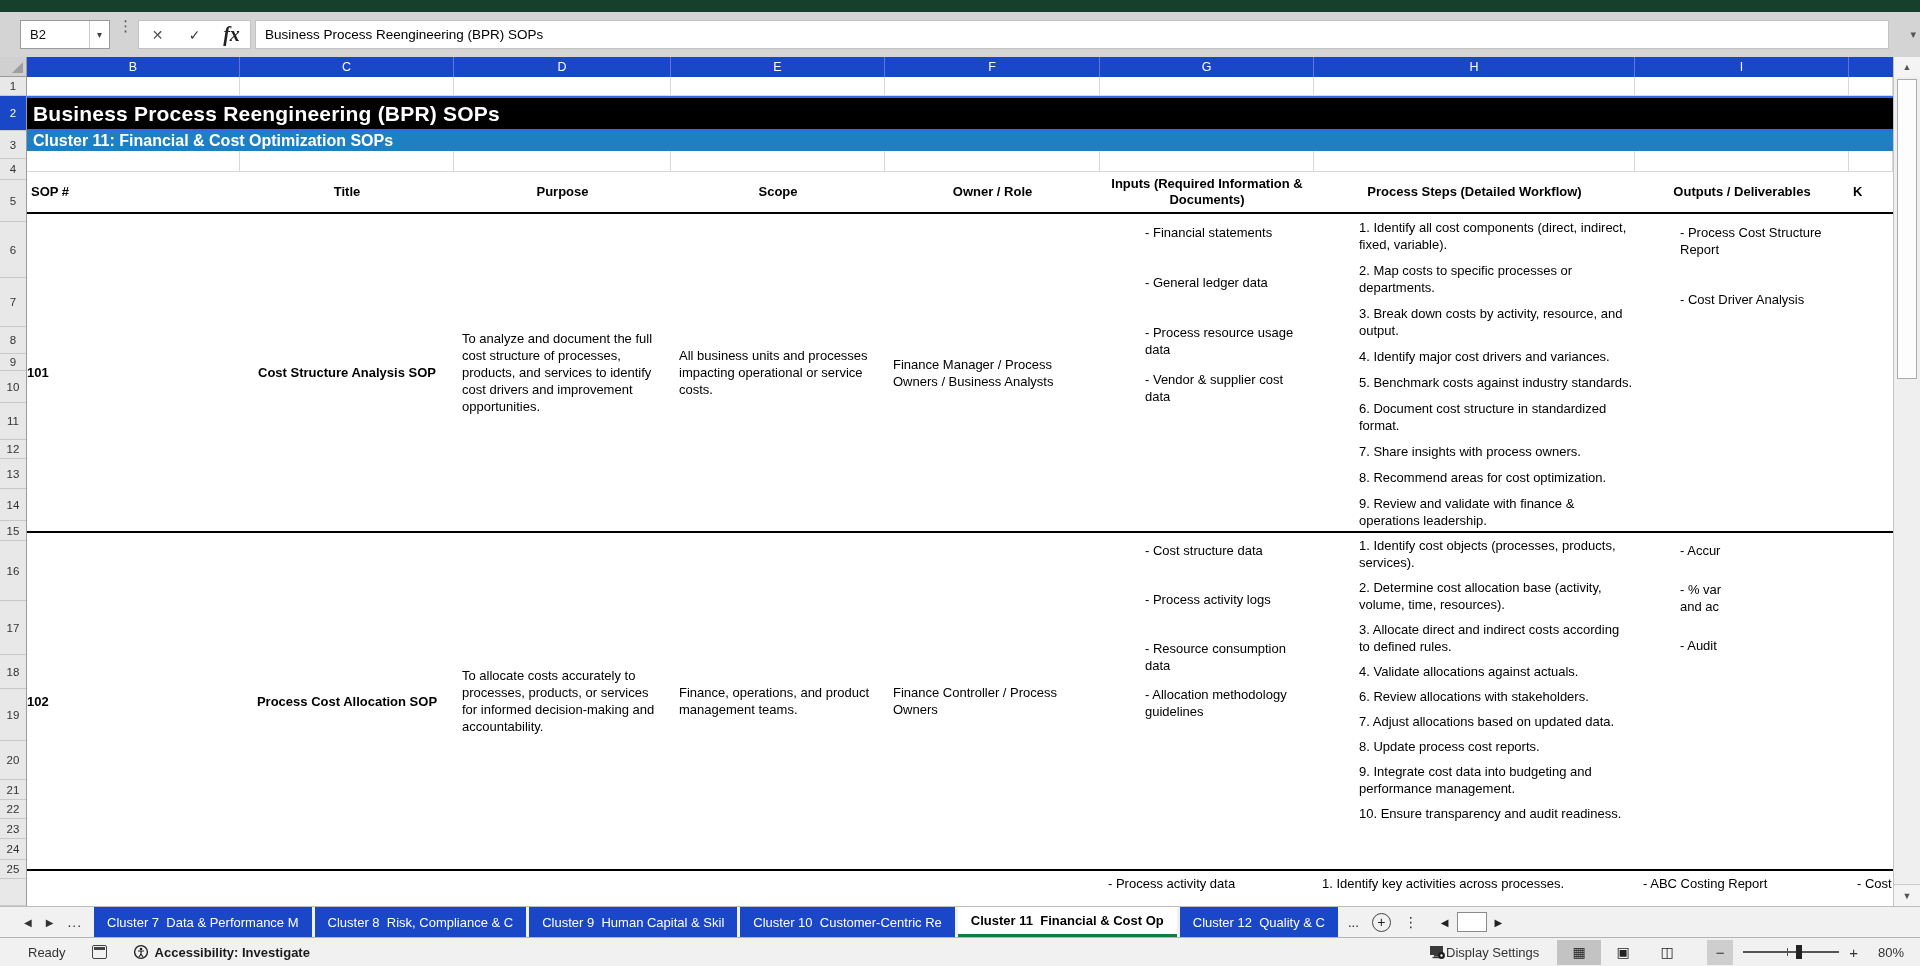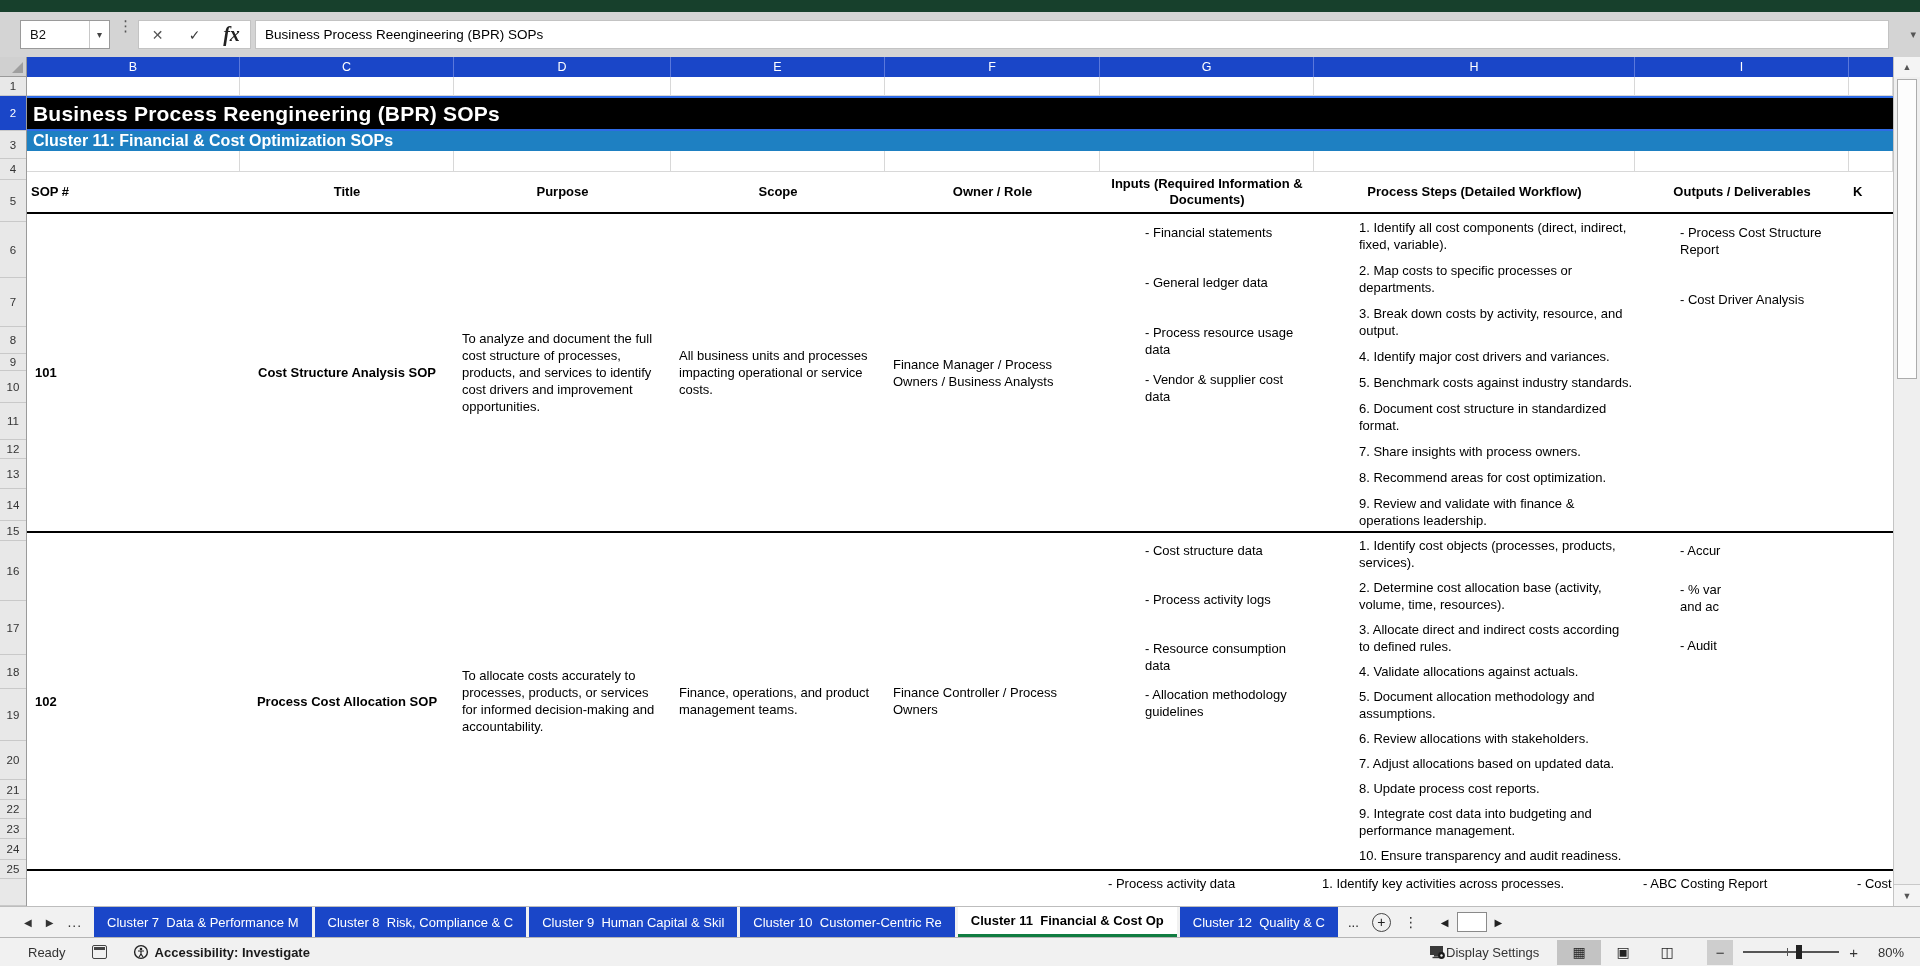--- a/index.html
+++ b/index.html
@@ -47,21 +47,21 @@
   .tgrid{display:grid;grid-template-columns:213px 214px 217px 214px 215px 214px 321px 214px 44px;}
   .thead{height:42px;border-bottom:2px solid #000;font-weight:bold;font-size:13px;color:#000;}
   .thead>div{display:flex;align-items:center;justify-content:center;text-align:center;line-height:16px;padding:0 6px;}
   .thead .hl{justify-content:flex-start;text-align:left;padding-left:4px;}
   .block{font-size:13px;color:#000;line-height:17px;}
   .block.b1{height:319px;border-bottom:2px solid #000;}
   .block.b2{height:338px;border-bottom:2px solid #000;}
   .block.b3{height:27px;}
   .cell{padding:0 8px;overflow:hidden;}
   .vcenter{display:flex;flex-direction:column;justify-content:center;}
-  .cid{font-weight:bold;padding-left:8px;}
+  .cid{font-weight:bold;padding-left:0;}
   .ctitle{font-weight:bold;text-align:center;}
   .litem{white-space:pre-line;margin-left:37px;}
   .kcol{white-space:nowrap;}
   .steps{padding-right:2px;}
   .prow{padding-top:4px;white-space:nowrap;}
 
   
   .vscroll{position:absolute;left:1893px;top:57px;width:27px;height:849px;background:#EFEFEF;border-left:1px solid #c4c4c4;}
   .vs-btn{height:20px;display:flex;align-items:center;justify-content:center;font-size:9px;color:#555;background:#F4F4F4;}
   .vs-btn.bottom{position:absolute;bottom:0;left:0;right:0;height:22px;border-top:1px solid #c9c9c9;}
@@ -256,21 +256,20 @@
           <div class="litem" style="margin-top: 9px;">- Cost structure data</div>
           <div class="litem" style="margin-top: 32px;">- Process activity logs</div>
           <div class="litem" style="margin-top: 32px;">- Resource consumption data</div>
           <div class="litem" style="margin-top: 12px;">- Allocation methodology guidelines</div>
         </div>
       <div class="cell steps" id="steps2" style="padding-top: 4px;">
           <div class="litem" style="margin-bottom: 8px; margin-top: 0px;">1. Identify cost objects (processes, products, services).</div>
           <div class="litem" style="margin-bottom: 8px;">2. Determine cost allocation base (activity, volume, time, resources).</div>
           <div class="litem" style="margin-bottom: 8px;">3. Allocate direct and indirect costs according to defined rules.</div>
           <div class="litem" style="margin-bottom: 8px;">4. Validate allocations against actuals.</div>
-          <div class="litem" style="margin-bottom: 8px;">5. Document allocation methodology and assumptions.</div>
           <div class="litem" style="margin-bottom: 8px;">6. Review allocations with stakeholders.</div>
           <div class="litem" style="margin-bottom: 8px;">7. Adjust allocations based on updated data.</div>
           <div class="litem" style="margin-bottom: 8px;">8. Update process cost reports.</div>
           <div class="litem" style="margin-bottom: 8px;">9. Integrate cost data into budgeting and performance management.</div>
           <div class="litem" style="margin-bottom: 8px;">10. Ensure transparency and audit readiness.</div>
         </div>
       <div class="cell kcol" id="kpis2">
           <div class="litem" style="margin-top: 9px;">- Accur</div>
           <div class="litem" style="margin-top: 22px;">- % var
 and ac</div>

